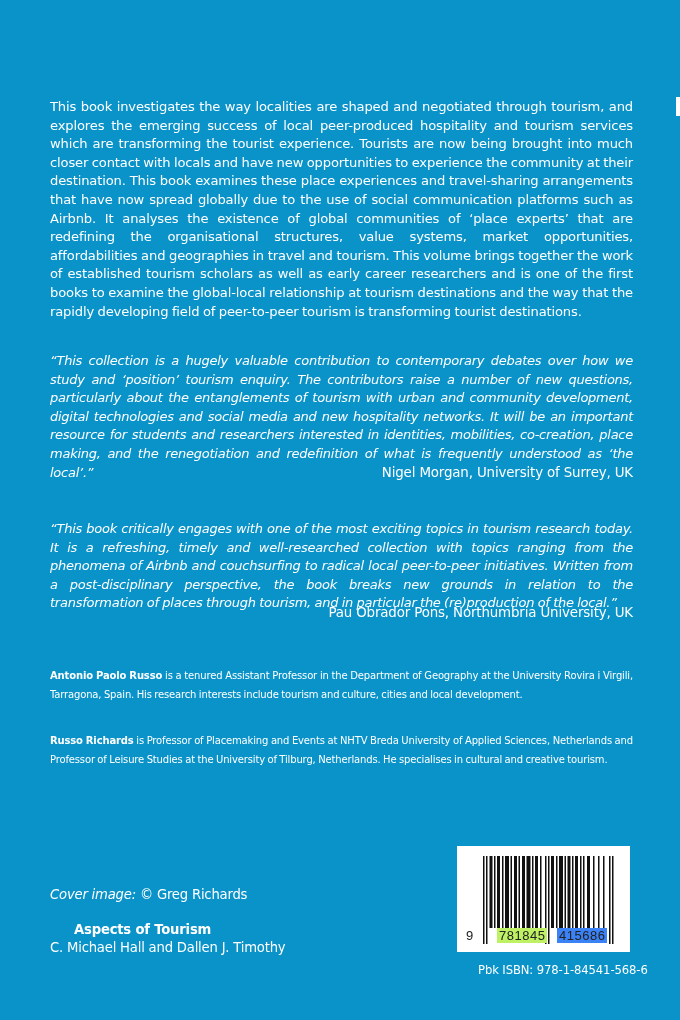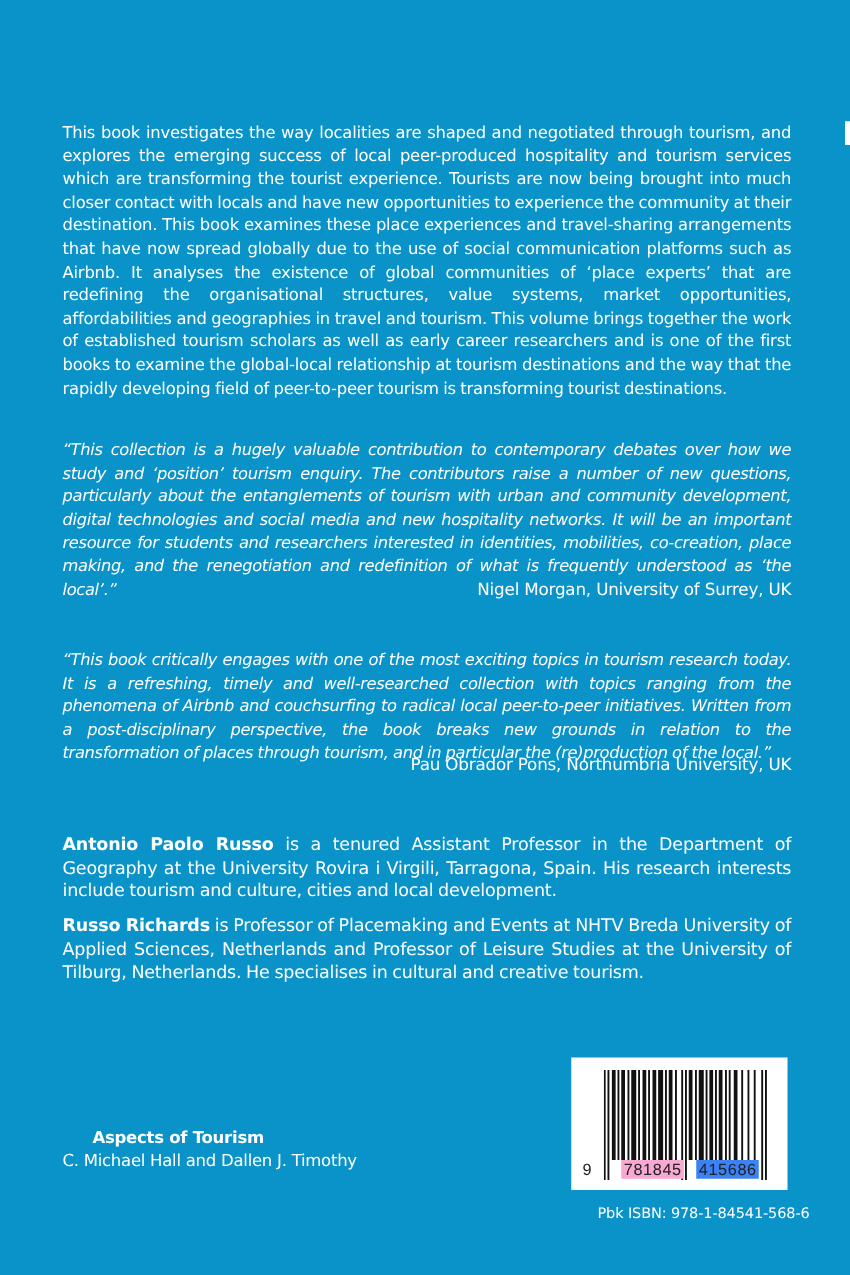--- a/index.html
+++ b/index.html
@@ -31,21 +31,21 @@
   .attribution {
     position: absolute; right: 47px;
     font-size: 13.4px; line-height: 18px; font-style: normal;
     letter-spacing: -0.15px;
     text-align: center;
   }
   .attr-1 { top: 464px; }
   .attr-2 { top: 604px; }
   .bio {
     position: absolute; left: 50px; width: 583px;
-    font-size: 14px; line-height: 18.6px; text-align: justify;
+    font-size: 10px; line-height: 18.6px; text-align: justify;
     letter-spacing: -0.15px; word-spacing: -0.5px; margin: 0;
   }
   .bio-1 { top: 667px; }
   .bio-2 { top: 732px; }
   .bio b { font-weight: bold; }
   .credits {
     position: absolute; left: 50px; top: 886px; width: 300px;
     font-size: 13.2px; line-height: 18.6px; letter-spacing: -0.2px;
   }
   .credits .gap { height: 16px; }
@@ -56,21 +56,21 @@
     background: #ffffff;
   }
   .barcode-bars {
     position: absolute; left: 26px; top: 10px; width: 131px; height: 88px;
   }
   .barcode-digits {
     position: absolute; top: 82px; left: 0; width: 173px; height: 20px;
     color: #222; font-family: "Liberation Sans", sans-serif; font-size: 13px;
   }
   .bd-first { position: absolute; left: 9px; background:#fff; }
-  .bd-left { position: absolute; left: 40px; background:#f9a8d4; padding: 0 2px; letter-spacing: 0.5px; }
+  .bd-left { position: absolute; left: 40px; background:#bef264; padding: 0 2px; letter-spacing: 0.5px; }
   .bd-right { position: absolute; left: 100px; background:#3b82f6; padding: 0 2px; letter-spacing: 0.5px; }
   .isbn {
     position: absolute; left: 458px; top: 963px;
     font-size: 11.6px; letter-spacing: -0.1px; margin-left: 20px;
   }
 </style>
 </head>
 <body>
 
 <div class="spine-mark"></div>
@@ -85,20 +85,21 @@
 <div>
   <p class="quote quote-2">“This book critically engages with one of the most exciting topics in tourism research today. It is a refreshing, timely and well-researched collection with topics ranging from the phenomena of Airbnb and couchsurfing to radical local peer-to-peer initiatives. Written from a post-disciplinary perspective, the book breaks new grounds in relation to the transformation of places through tourism, and in particular the (re)production of the local.”</p>
   <div class="attribution attr-2">Pau Obrador Pons, Northumbria University, UK</div>
 </div>
 
 <p class="bio bio-1"><b>Antonio Paolo Russo</b><span> is a tenured Assistant Professor in the Department of Geography at the University Rovira i Virgili, Tarragona, Spain. His research interests include tourism and culture, cities and local development.</span></p>
 
 <p class="bio bio-2"><b>Russo Richards</b><span> is Professor of Placemaking and Events at NHTV Breda University of Applied Sciences, Netherlands and Professor of Leisure Studies at the University of Tilburg, Netherlands. He specialises in cultural and creative tourism.</span></p>
 
 <div class="credits">
+  <div><i>Cover image:</i><span> © Greg Richards</span></div>
   <div class="gap"></div>
   <div class="series-title">Aspects of Tourism</div>
   <div>C. Michael Hall and Dallen J. Timothy</div>
 </div>
 
 <div class="barcode-box">
   <svg class="barcode-bars" viewBox="0 0 131 88" preserveAspectRatio="none">
     <g fill="#111">
       <rect x="0" y="0" width="1.5" height="88"></rect>
       <rect x="3" y="0" width="1.5" height="88"></rect>

